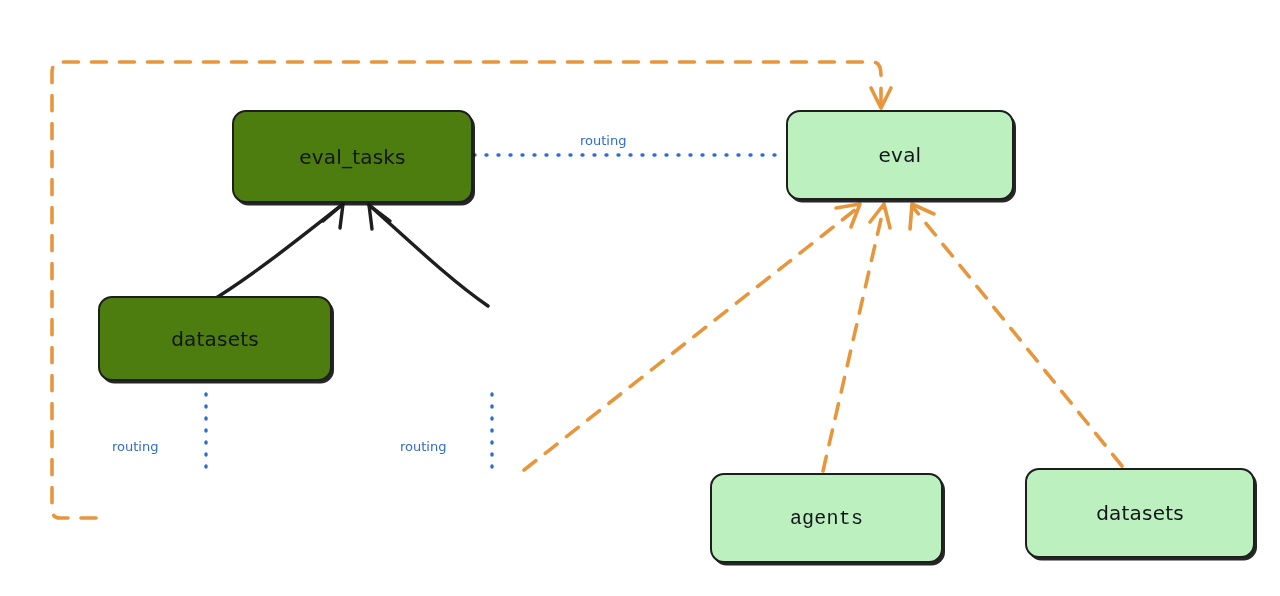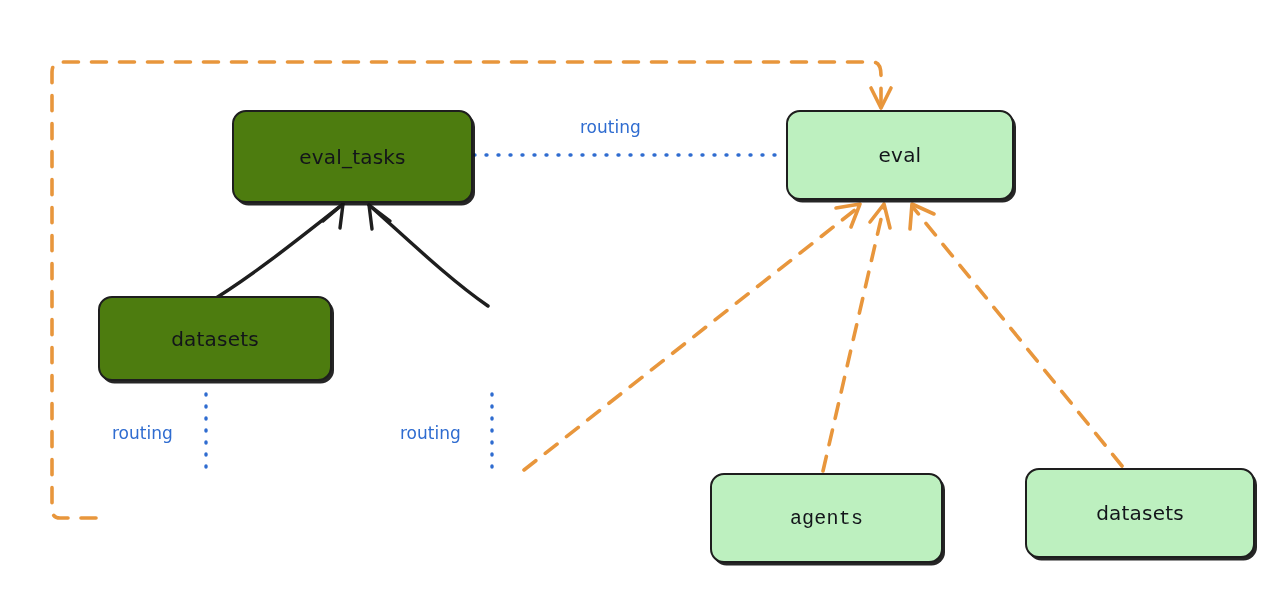--- a/index.html
+++ b/index.html
@@ -8,21 +8,21 @@
   #stage{position:relative;width:1280px;height:596px;background:#fff;}
   svg#wires{position:absolute;left:0;top:0;width:1280px;height:596px;}
   .node{position:absolute;display:flex;align-items:center;justify-content:center;
         box-sizing:border-box;border:2.6px solid #1e1e1e;border-radius:14px;
         font-family:"DejaVu Sans",sans-serif;font-size:20px;color:#13151a;
         letter-spacing:.2px;white-space:nowrap;
         box-shadow:2.5px 3px 0 -0.5px rgba(20,20,20,.92);}
   .node.blue{background:#4d7c0f;}
   .node.green{background:#bdf0bf;justify-content:center;}
   .edge-label{position:absolute;font-family:"DejaVu Sans",sans-serif;
-              font-size:17px;color:#2f6cd0;white-space:nowrap;}
+              font-size:13px;color:#2f6cd0;white-space:nowrap;margin-top:16px;}
 </style>
 </head>
 <body>
 
 <div id="stage">
 
   <svg id="wires" viewBox="0 0 1280 596" xmlns="http://www.w3.org/2000/svg">
 
     <g>
       <path d="M203 306 C 250 278, 300 238, 343 204" fill="none" stroke="#1e1e1e" stroke-width="3.4" stroke-linecap="round"></path>

